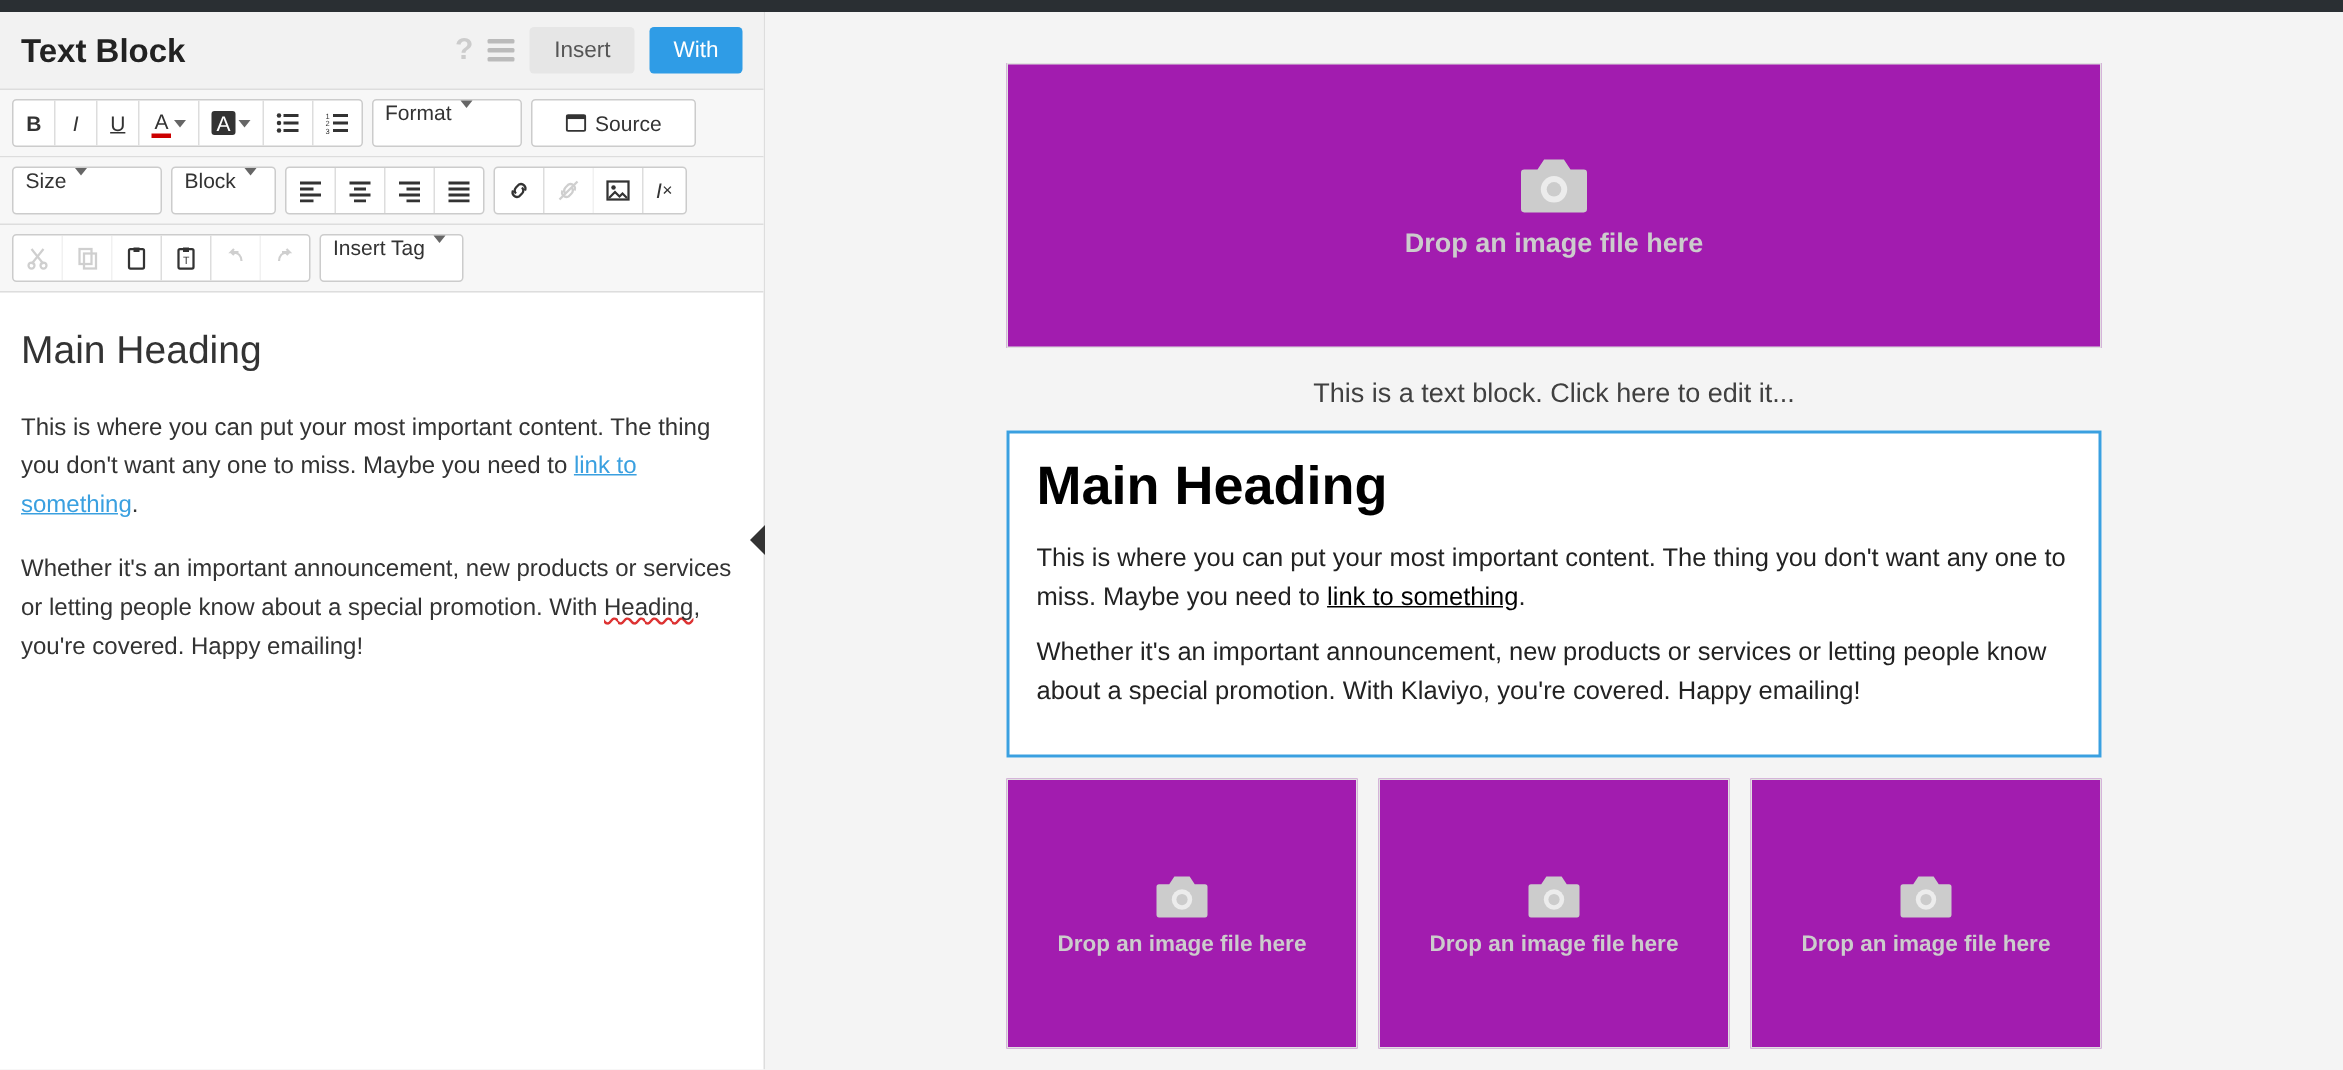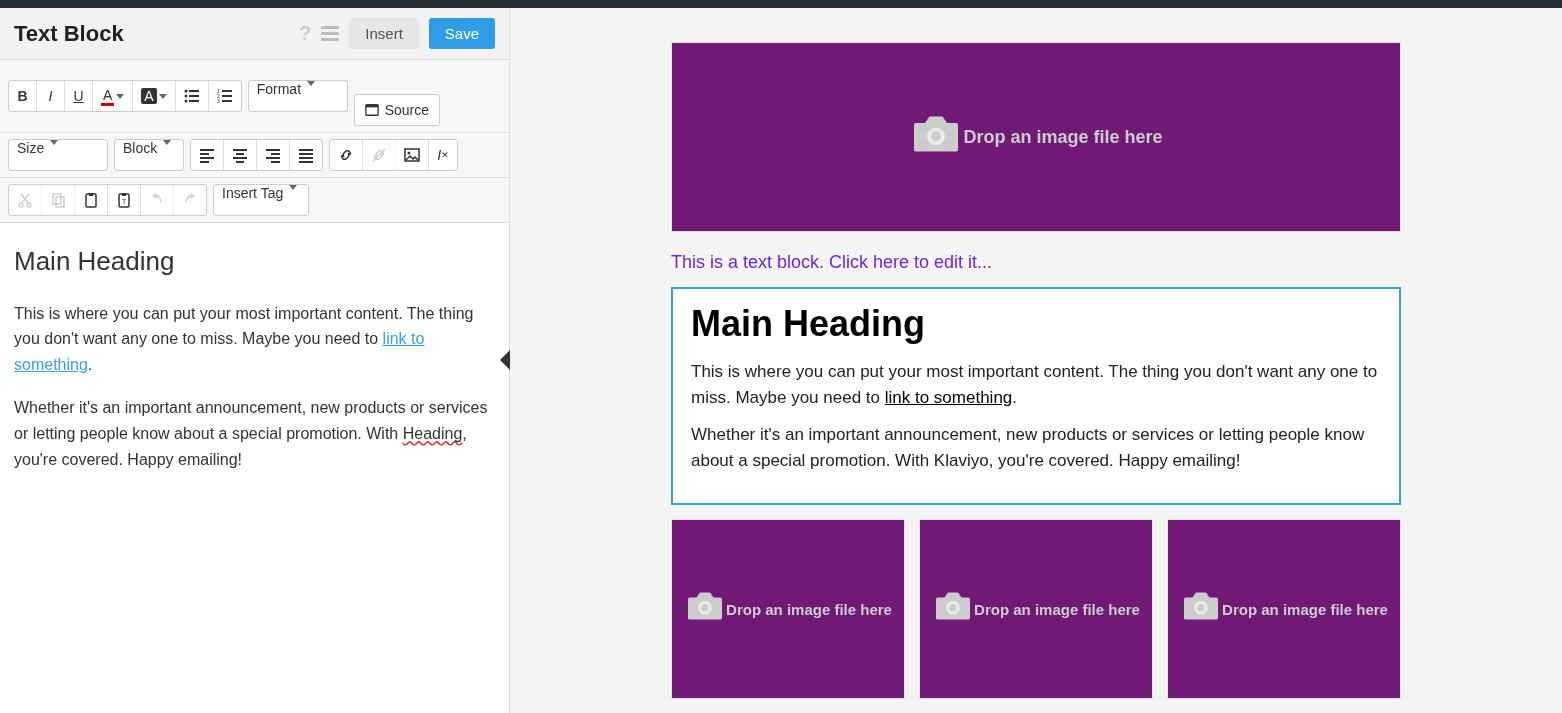--- a/index.html
+++ b/index.html
@@ -16,32 +16,32 @@
 .btn { border: none; border-radius: 3px; padding: 7px 16px; font-size: 15px; cursor: pointer; }
 .btn-cancel { background: #e6e6e6; color: #555; }
 .btn-save { background: #2f9ce6; color: #fff; }
 .toolbar { background: #f7f7f7; border-bottom: 1px solid #ddd; padding: 6px 8px; display: flex; flex-wrap: wrap; gap: 6px; align-items: center; }
 .tgroup { display: inline-flex; border: 1px solid #ccc; border-radius: 3px; background: #fff; }
 .tbtn { padding: 5px 8px; border: none; background: transparent; border-right: 1px solid #ddd; cursor: pointer; font-size: 14px; color: #333; display: inline-flex; align-items: center; justify-content: center; min-width: 28px; height: 30px; }
 .tbtn:last-child { border-right: none; }
 .tbtn svg { width: 16px; height: 16px; }
 .dropdown { display: inline-flex; align-items: flex-start; border: 1px solid #ccc; border-radius: 3px; background: #fff; padding: 0 8px; height: 32px; cursor: pointer; font-size: 14px; color: #333; gap: 6px; }
 .caret { width: 0; height: 0; border-left: 4px solid transparent; border-right: 4px solid transparent; border-top: 5px solid #666; }
-.source-btn { display: inline-flex; align-items: center; gap: 6px; border: 1px solid #ccc; border-radius: 3px; background: #fff; padding: 0 10px; height: 32px; cursor: pointer; font-size: 14px; color: #333; margin-top: 28px; }
+.source-btn { display: inline-flex; align-items: center; gap: 6px; border: 1px solid #ccc; border-radius: 3px; background: #fff; padding: 0 22px; height: 32px; cursor: pointer; font-size: 14px; color: #333; }
 .editor-content { padding: 18px 14px; flex: 1; overflow: auto; font-size: 16px; color: #333; line-height: 1.6; }
 .editor-content h2 { font-size: 26px; font-weight: 400; color: #333; margin-bottom: 18px; }
 .editor-content p { margin-bottom: 18px; }
 .editor-content a { color: #3aa0e0; text-decoration: underline; }
 .spell { text-decoration: underline wavy #d33; text-decoration-skip-ink: none; }
 .right-panel { flex: 1; padding: 34px 20px 0 20px; overflow: auto; }
 .canvas { width: 730px; margin: 0 auto; }
-.drop-image { background: #701a75; border: 1px solid #e0e0e0; display: flex; flex-direction: row; align-items: center; justify-content: center; color: #ccc; font-weight: bold; font-size: 18px; }
+.drop-image { background: #a21caf; border: 1px solid #e0e0e0; display: flex; flex-direction: column; align-items: center; justify-content: center; color: #ccc; font-weight: bold; font-size: 18px; }
 .drop-image.large { height: 190px; width: 100%; }
 .drop-image svg { fill: #ccc; margin-bottom: 6px; }
-.preview-text1 { font-size: 18px; color: #6d28d9; margin: 20px 0 14px 0; }
+.preview-text1 { font-size: 18px; color: #404040; margin: 20px 0 14px 0; text-align: center; }
 .selected-block { border: 2px solid #3aa0e0; padding: 14px 18px 18px 18px; background: #fff; }
 .selected-block h1 { font-size: 36px; font-weight: 800; color: #000; margin-bottom: 14px; }
 .selected-block p { font-size: 17px; color: #222; line-height: 1.5; margin-bottom: 12px; }
 .selected-block a { color: #000; text-decoration: underline; }
 .triple-row { display: flex; gap: 14px; margin-top: 14px; }
 .triple-row .drop-image { flex: 1; height: 180px; font-size: 15px; }
 .triple-row .drop-image svg { width: 42px; height: 34px; }
 .collapse-arrow { position: absolute; left: 510px; top: 350px; width: 0; height: 0; border-top: 10px solid transparent; border-bottom: 10px solid transparent; border-left: 10px solid #333; transform: translateX(-10px) rotate(180deg); }
 .disabled { opacity: 0.4; }
 </style>
@@ -54,21 +54,21 @@
     <div class="panel-header">
       <div class="panel-title">Text Block</div>
       <div class="panel-actions">
         <span class="help-icon">?</span>
         <span class="hamburger">
             <span></span>
             <span></span>
             <span></span>
           </span>
         <button class="btn btn-cancel">Insert</button>
-        <button class="btn btn-save">Save</button>
+        <button class="btn btn-save">With</button>
       </div>
     </div>
 
     <div class="toolbar">
       <div class="tgroup">
         <button class="tbtn">
             <b>B</b>
           </button>
         <button class="tbtn">
             <i>I</i>

